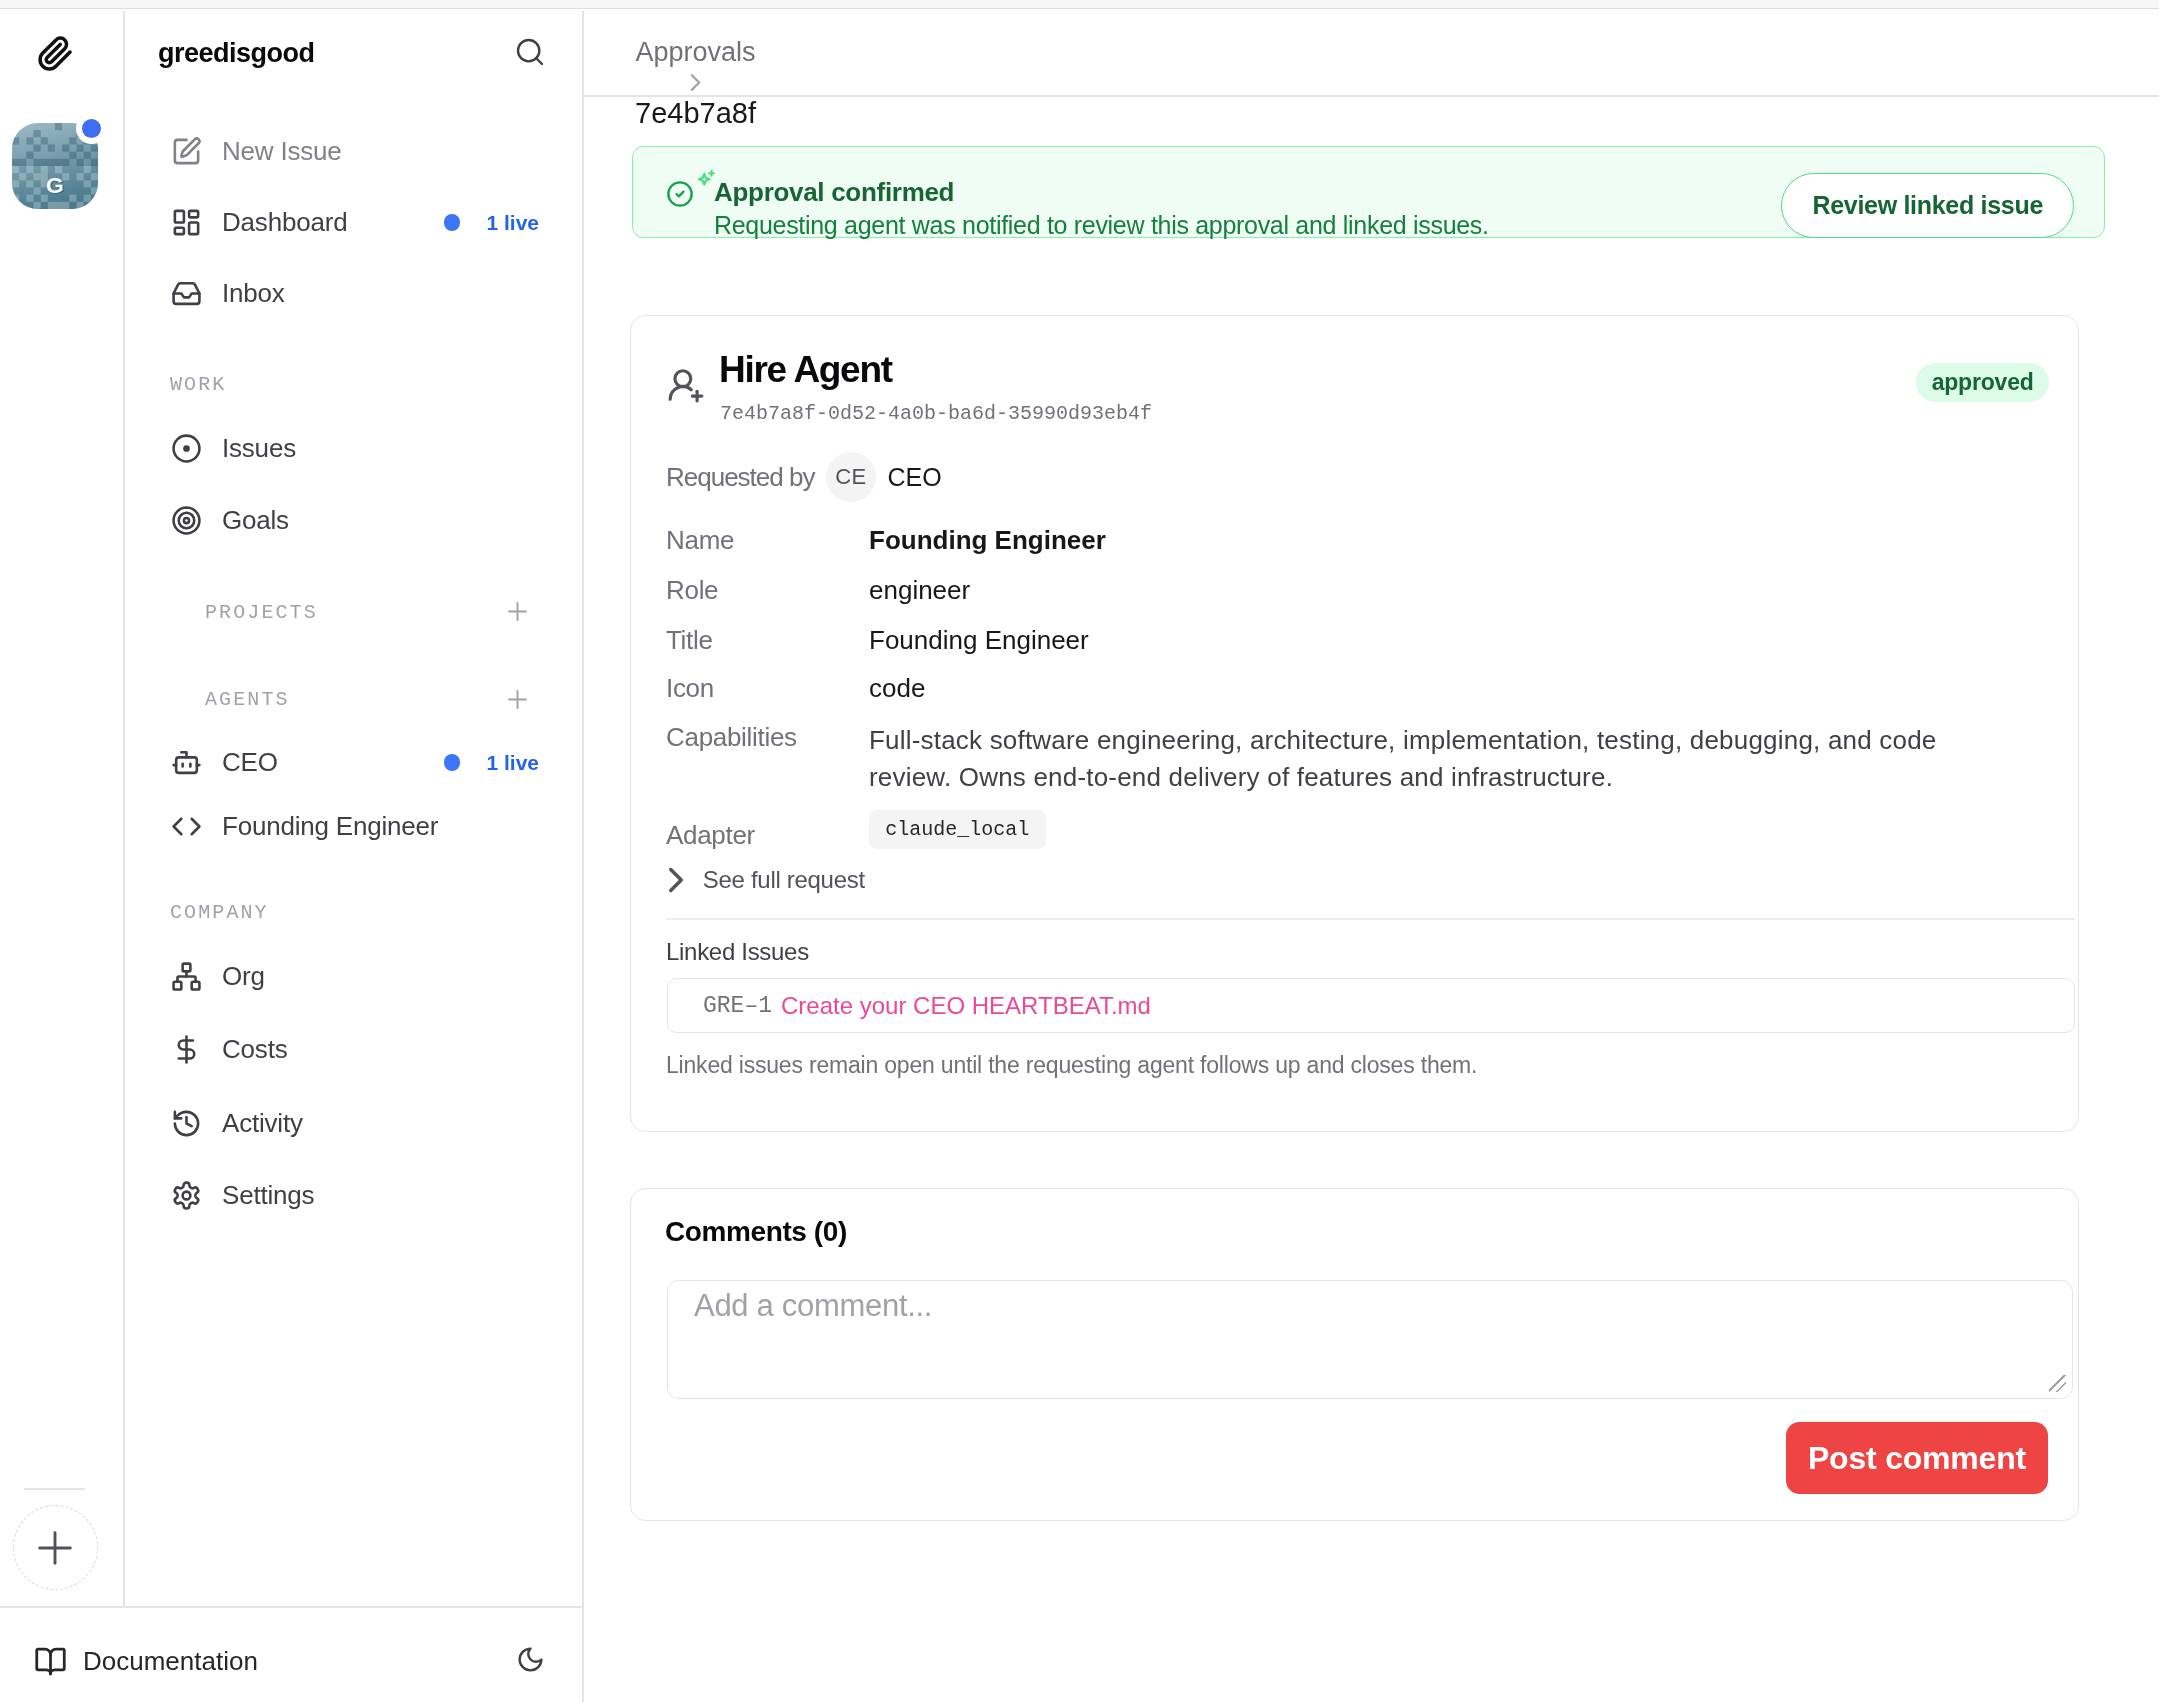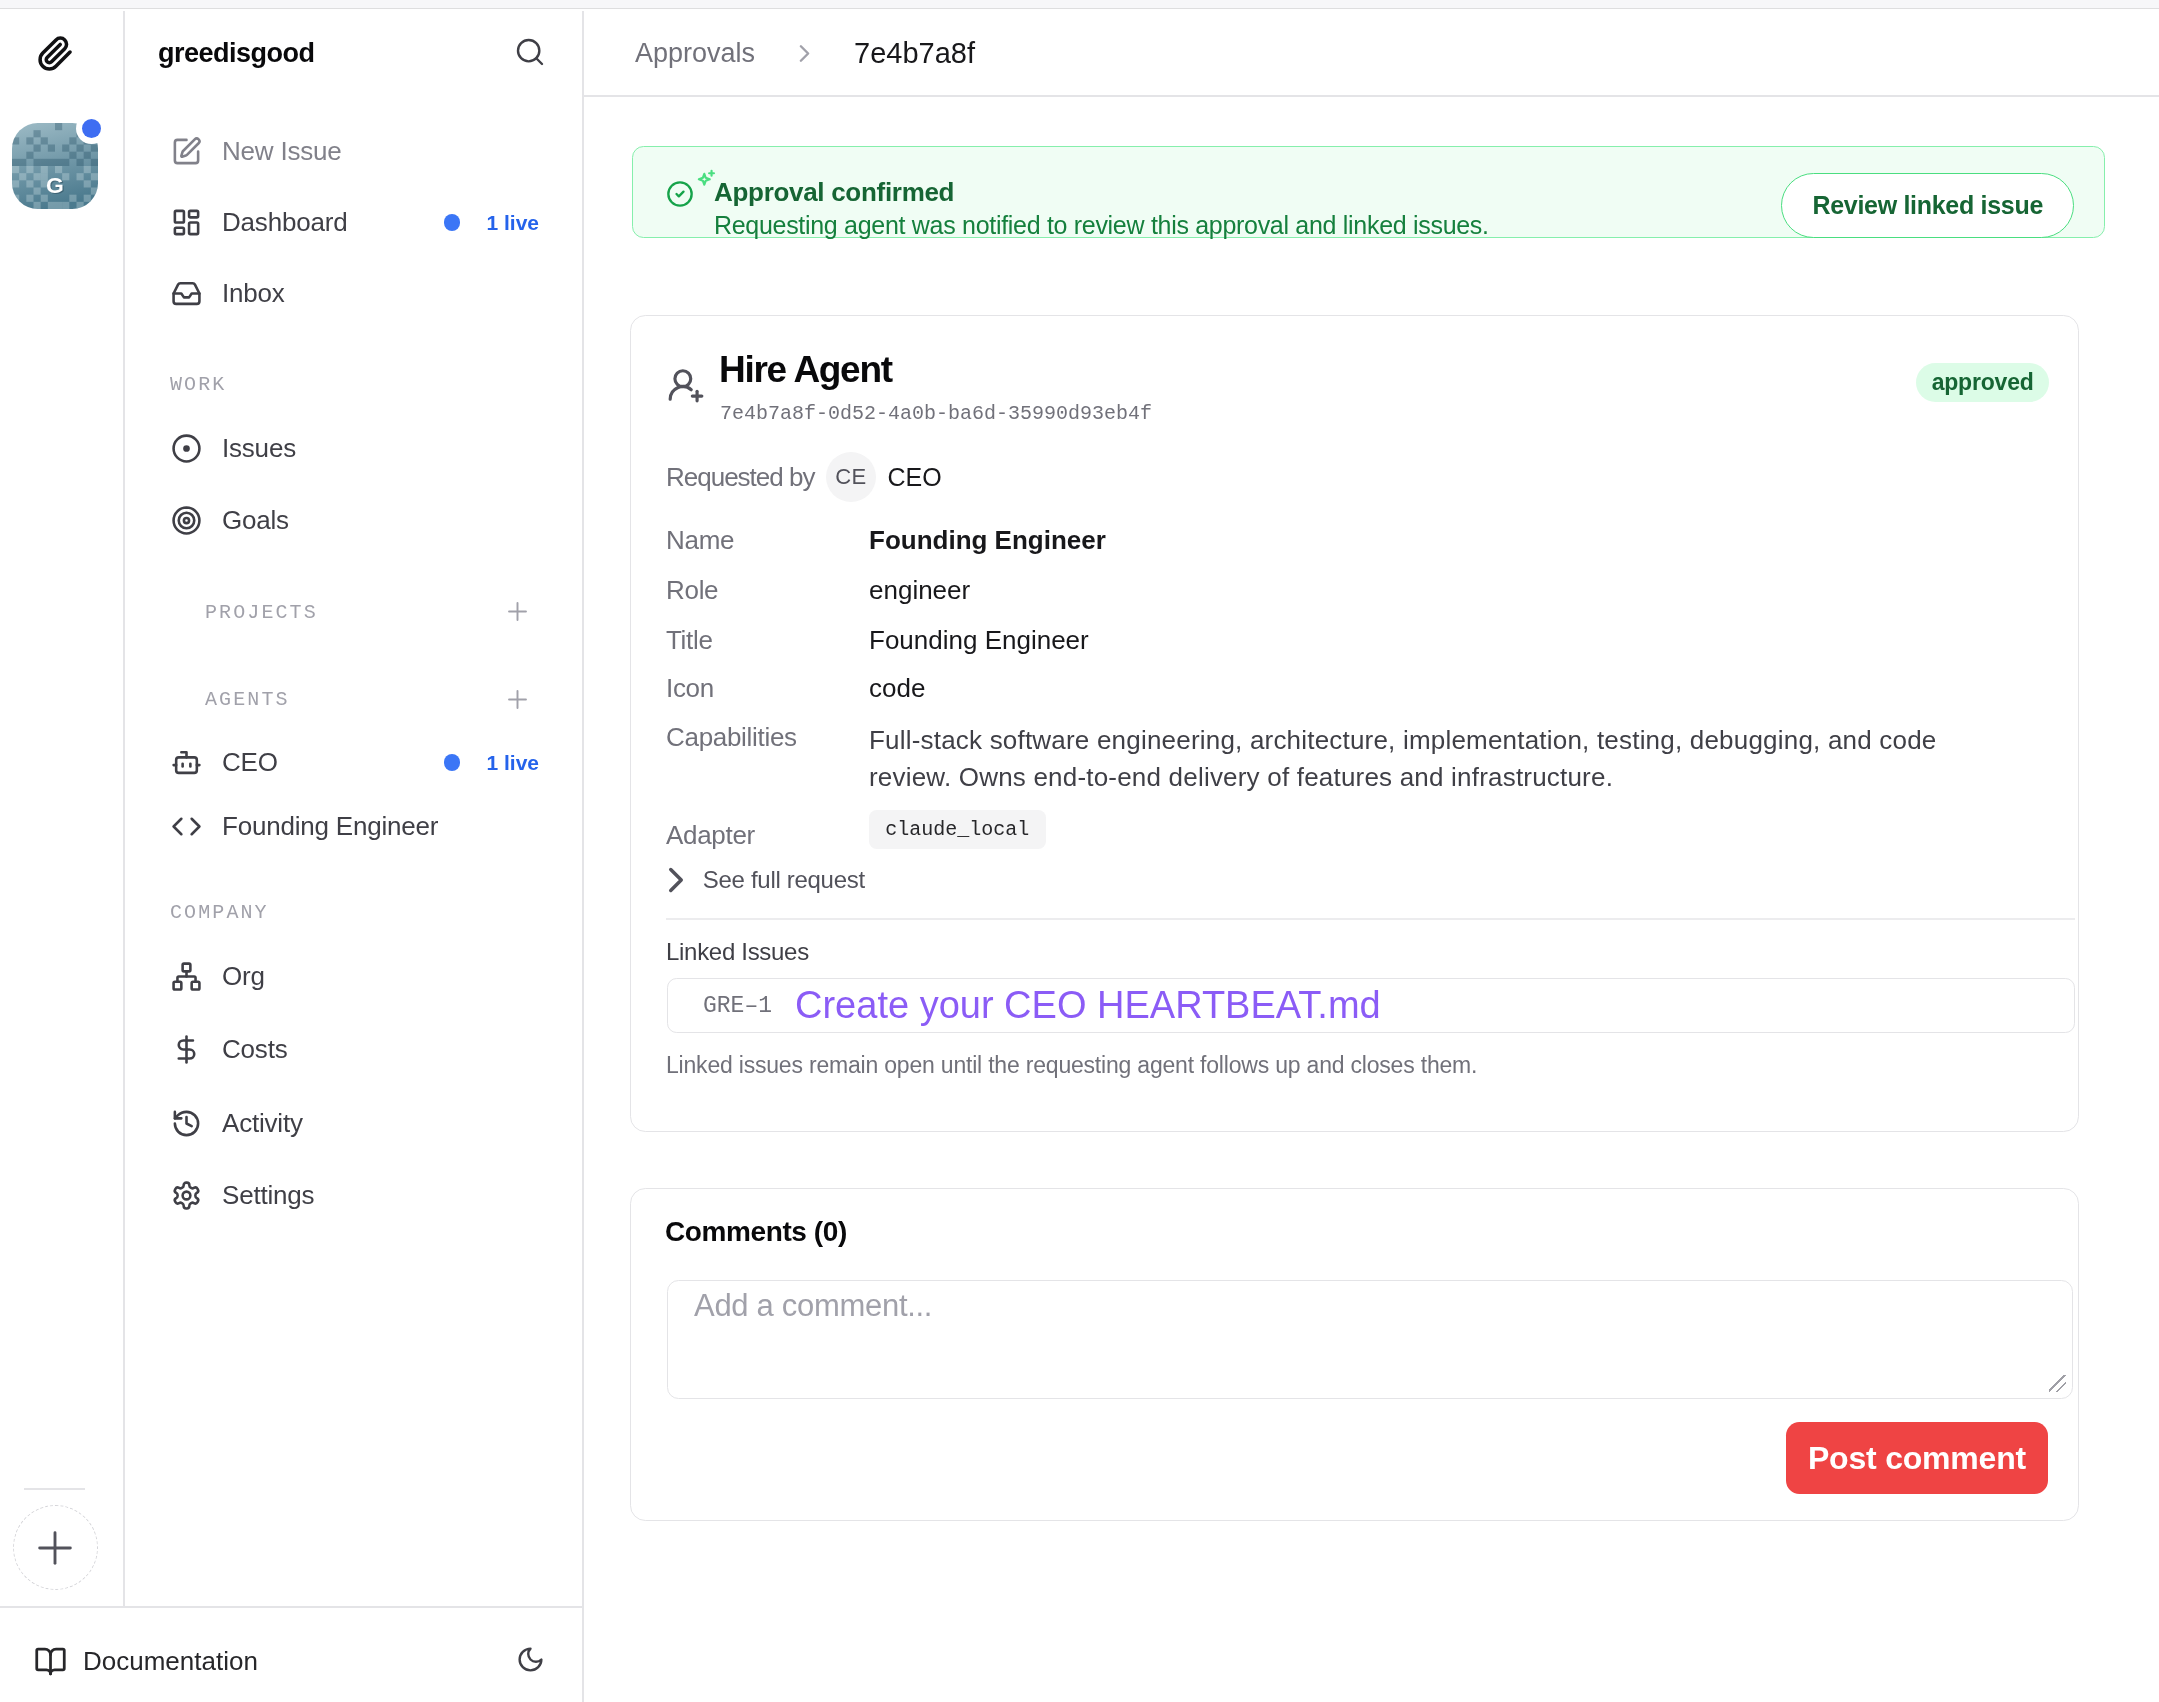--- a/index.html
+++ b/index.html
@@ -38,21 +38,21 @@
   .sechead { position:absolute; font-family:"Liberation Mono", monospace; font-size:20px; letter-spacing:2.1px; color:#a1a1aa; }
   .secplus { position:absolute; right:50px; color:#a1a1aa; }
 
   
   .docrow { position:absolute; left:0; top:1608px; width:582px; height:94px; }
   .docbook { position:absolute; left:34px; top:37px; color:#27272a; }
   .doclbl { position:absolute; left:83px; top:38px; font-size:26px; color:#27272a; }
   .docmoon { position:absolute; left:516px; top:37px; color:#3f3f46; }
 
   
-  .crumbs { position:absolute; left:635px; top:37px; display:flex; align-items:center; font-size:27px; color:#71717a; }
+  .crumbs { position:absolute; left:635px; top:37px; display:flex; align-items:center; font-size:27px; color:#71717a;flex-direction:column; }
   .crumbs .cur { color:#18181b; }
   .crumbs .chev { margin:0 35px; color:#a1a1aa; }
   .crumbs .cur { font-size:29px; }
 
   .banner { position:absolute; left:632px; top:146px; width:1473px; height:92px; background:#f0fdf4; border:1.9px solid #86efac; border-radius:11.5px; }
   .bicon { position:absolute; left:33px; top:33px; color:#16a34a; }
   .bspark { position:absolute; left:58px; top:19px; color:#4ade80; }
   .btitle { position:absolute; left:81px; top:30px; font-size:26px; font-weight:700; color:#166534; letter-spacing:-0.3px; }
   .bsub { position:absolute; left:81px; top:64px; font-size:25px; color:#15803d; letter-spacing:-0.3px; }
   .bbtn { position:absolute; right:30px; top:26px; height:65px; padding:0 30px; border:1.9px solid #4ade80; border-radius:960px; background:#fff; display:flex; align-items:center; font-size:25px; font-weight:700; color:#166534; letter-spacing:-0.3px; }
@@ -76,21 +76,21 @@
   .fval { position:absolute; left:203px; font-size:26px; color:#18181b; letter-spacing:0; }
   .sb600 { font-weight:700; }
   .caps { color:#3f3f46; line-height:37px; letter-spacing:0.2px; }
   .chip { position:absolute; left:203px; top:-9.6px; font-family:"Liberation Mono", monospace; font-size:20px; color:#27272a; background:#f4f4f5; border-radius:7.7px; padding:7.7px 16.3px; }
   .seefull { position:absolute; left:24px; top:543px; display:flex; align-items:center; font-size:24px; color:#52525b; letter-spacing:-0.3px; }
   .seefull svg { margin-right:5.8px; color:#52525b; }
   .carddiv { position:absolute; left:35px; top:602px; width:1409px; height:1.9px; background:#ececee; }
   .lih { position:absolute; left:35px; top:622px; font-size:24px; color:#3f3f46; letter-spacing:-0.3px; }
   .ibox { position:absolute; left:36px; top:662px; width:1408px; height:55px; border:1.9px solid #e4e4e7; border-radius:9.6px; display:flex; align-items:center; }
   .ikey { font-family:"Liberation Mono", monospace; font-size:23px; color:#71717a; margin-left:35px; }
-  .ititle { font-size:38px; color:#8b5cf6; margin-left:23px; }
+  .ititle { font-size:24px; color:#ec4899; margin-left:9px; }
   .inote { position:absolute; left:35px; top:736px; font-size:23px; color:#71717a; letter-spacing:-0.2px; }
 
   .chead { position:absolute; left:34px; top:27px; font-size:28px; font-weight:700; color:#09090b; letter-spacing:-0.4px; }
   .tarea { position:absolute; left:36px; top:91px; width:1406px; height:119px; border:1.9px solid #e4e4e7; border-radius:11.5px; }
   .tph { position:absolute; left:26px; top:6.7px; font-size:31px; color:#a1a1aa; letter-spacing:-0.3px; }
   .resz { position:absolute; right:5.8px; bottom:5.8px; width:17.3px; height:17.3px;
     background:linear-gradient(135deg, transparent 0 44%, #9f9fa6 44% 52%, transparent 52% 68%, #9f9fa6 68% 76%, transparent 76%); }
   .postbtn { position:absolute; right:30px; top:233px; height:72px; padding:0 22px; border-radius:13.4px; background:#ef4444; color:#fff; font-size:32px; font-weight:700; display:flex; align-items:center; letter-spacing:-0.2px; }
 </style>
 </head>

